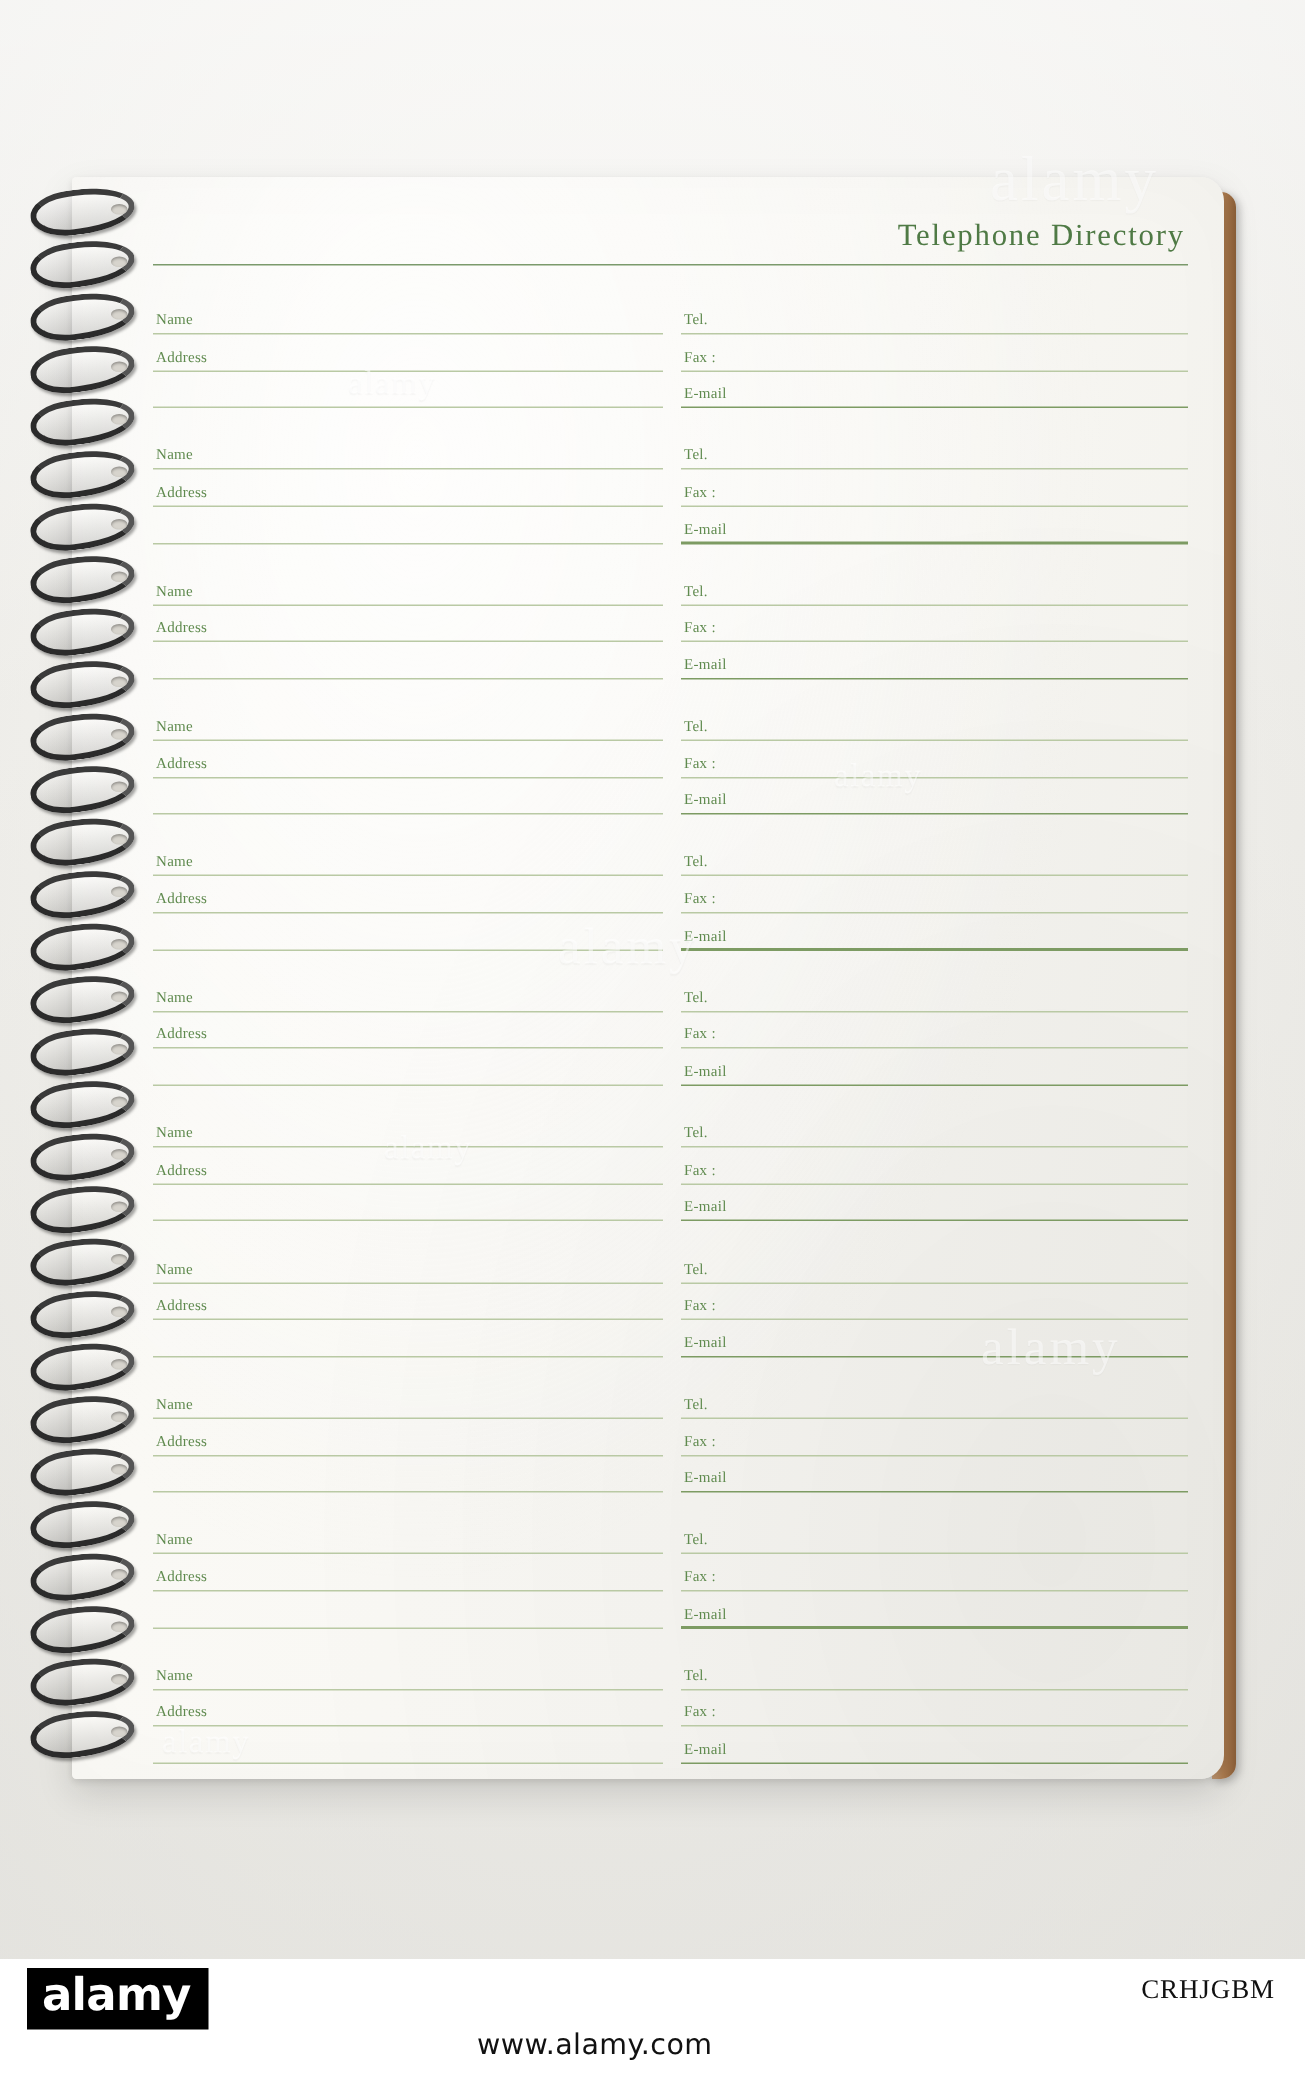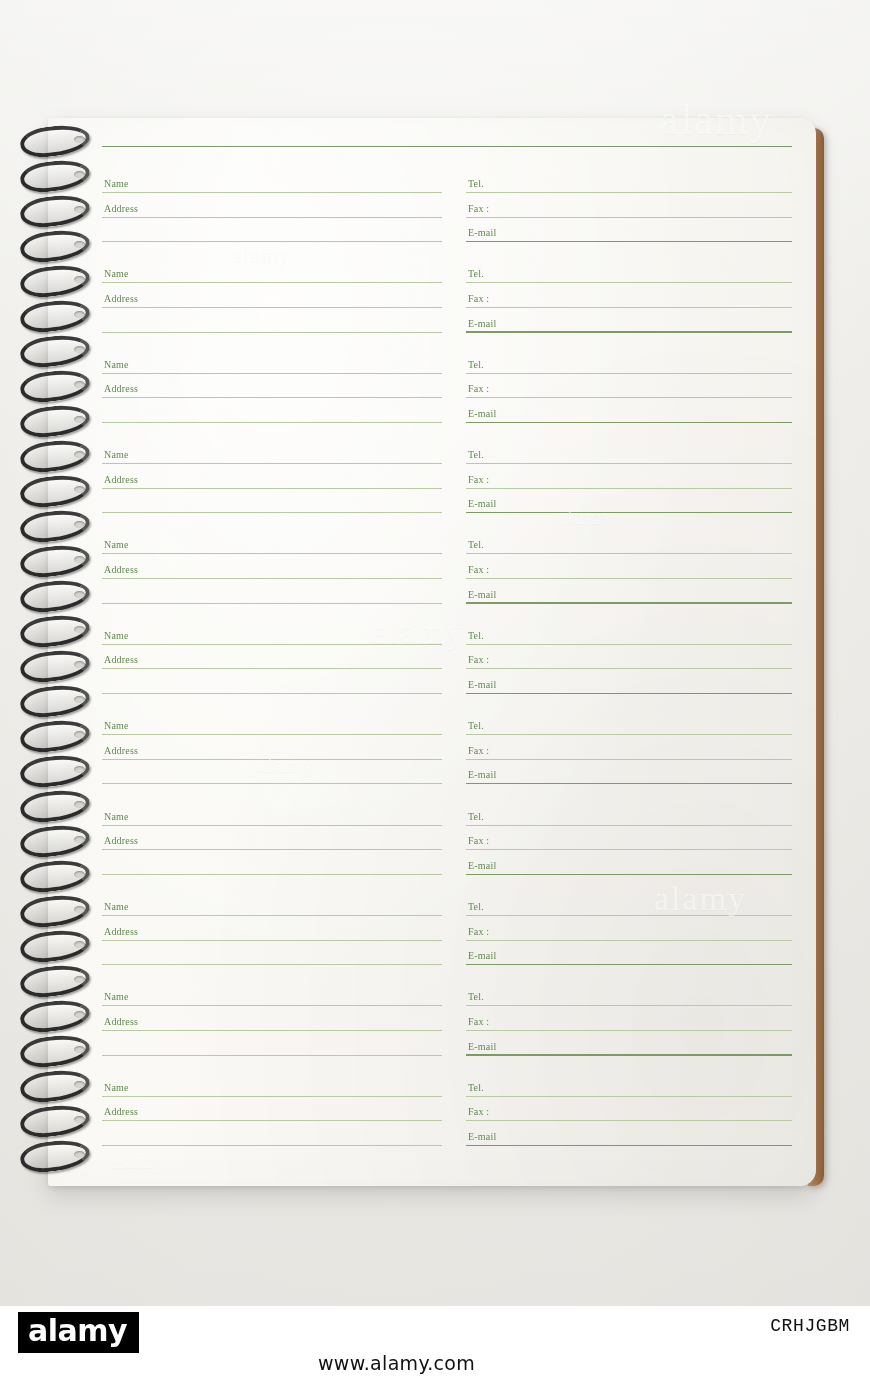--- a/index.html
+++ b/index.html
@@ -146,21 +146,21 @@
     display: flex;
     gap: 0;
     margin-bottom: 16.6px;
   }
   .col-left {
     width: 352px;
     flex: 0 0 352px;
   }
   .col-right {
     flex: 1 1 auto;
-    margin-left: 12px;
+    margin-left: 0;
   }
   .field {
     position: relative;
     height: 24.6px;
   }
   .field .lbl {
     position: absolute;
     left: 2px;
     bottom: 4px;
     font-size: 10px;
@@ -232,39 +232,40 @@
     font-family: "DejaVu Sans", sans-serif;
     font-size: 19px;
     color: #111;
     letter-spacing: 0.3px;
     text-align: center;
   }
   .alamy-code {
     position: absolute;
     right: 20px;
     top: 10px;
-    font-family: Liberation Mono, monospace;
+    font-family: Liberation Serif, serif;
     font-size: 18px;
     color: #111;
     letter-spacing: 0.6px;
   }
 </style>
 </head>
 <body>
 
 <div class="photo">
   <div class="surface"></div>
 
   <div class="notebook">
     <div class="cover-edge"></div>
     <div class="page-underlayer"></div>
     <div class="page">
       <div class="page-sheen"></div>
 
       <div class="content">
+        <div class="title">Telephone  Directory</div>
         <div class="title-rule"></div>
 
         <div class="entry">
           <div class="col-left">
             <div class="field">
               <span class="lbl">Name</span>
               <span class="rule"></span>
             </div>
             <div class="field">
               <span class="lbl">Address</span>

